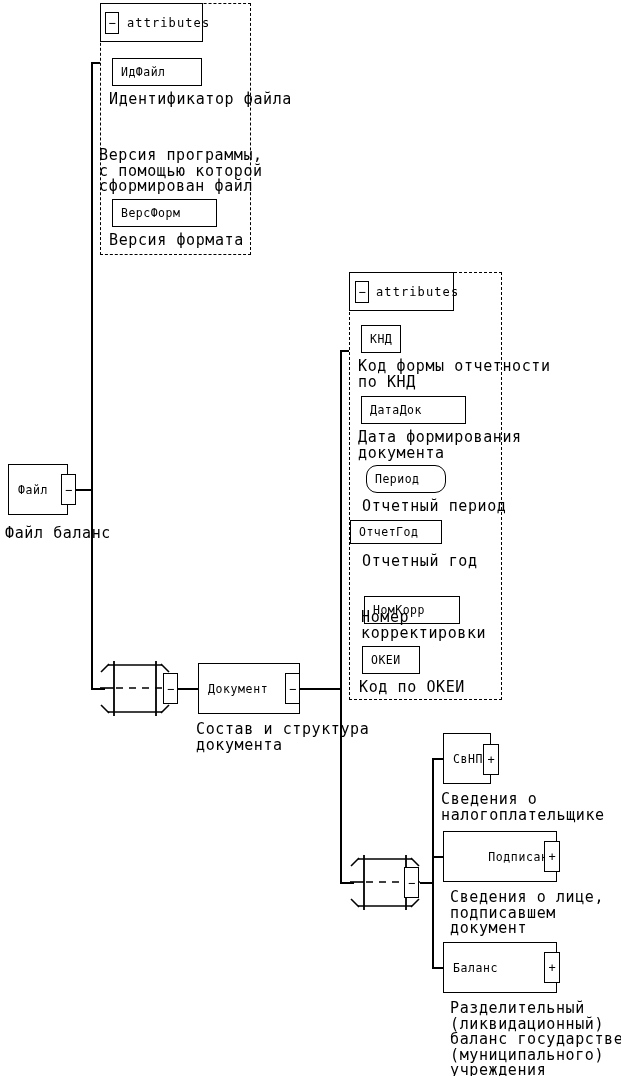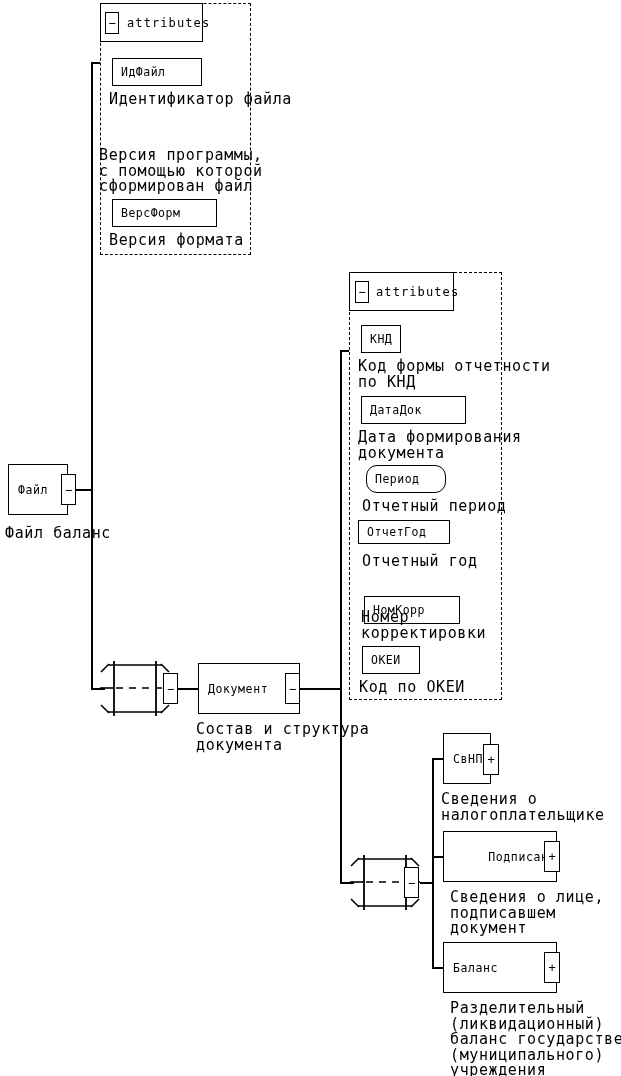--- a/index.html
+++ b/index.html
@@ -203,21 +203,21 @@
     <span>ДатаДок</span>
   </div>
   <div class="caption" style="left:358px; top:430px;">Дата формирования
 документа</div>
 
   <div class="attr-item" style="left:366px; top:465px; width:80px; height:28px;border-radius:11px;">
     <span>Период</span>
   </div>
   <div class="caption" style="left:362px; top:499px;">Отчетный период</div>
 
-  <div class="attr-item" style="left:358px; top:520px; width:92px; height:24px;">
+  <div class="attr-item" style="left:350px; top:520px; width:92px; height:24px;">
     <span>ОтчетГод</span>
   </div>
   <div class="caption" style="left:362px; top:554px;">Отчетный год</div>
 
   <div class="attr-item" style="left:364px; top:596px; width:96px; height:28px;">
     <span>НомКорр</span>
   </div>
   <div class="caption" style="left:361px; top:610px;">Номер
 корректировки</div>
 

